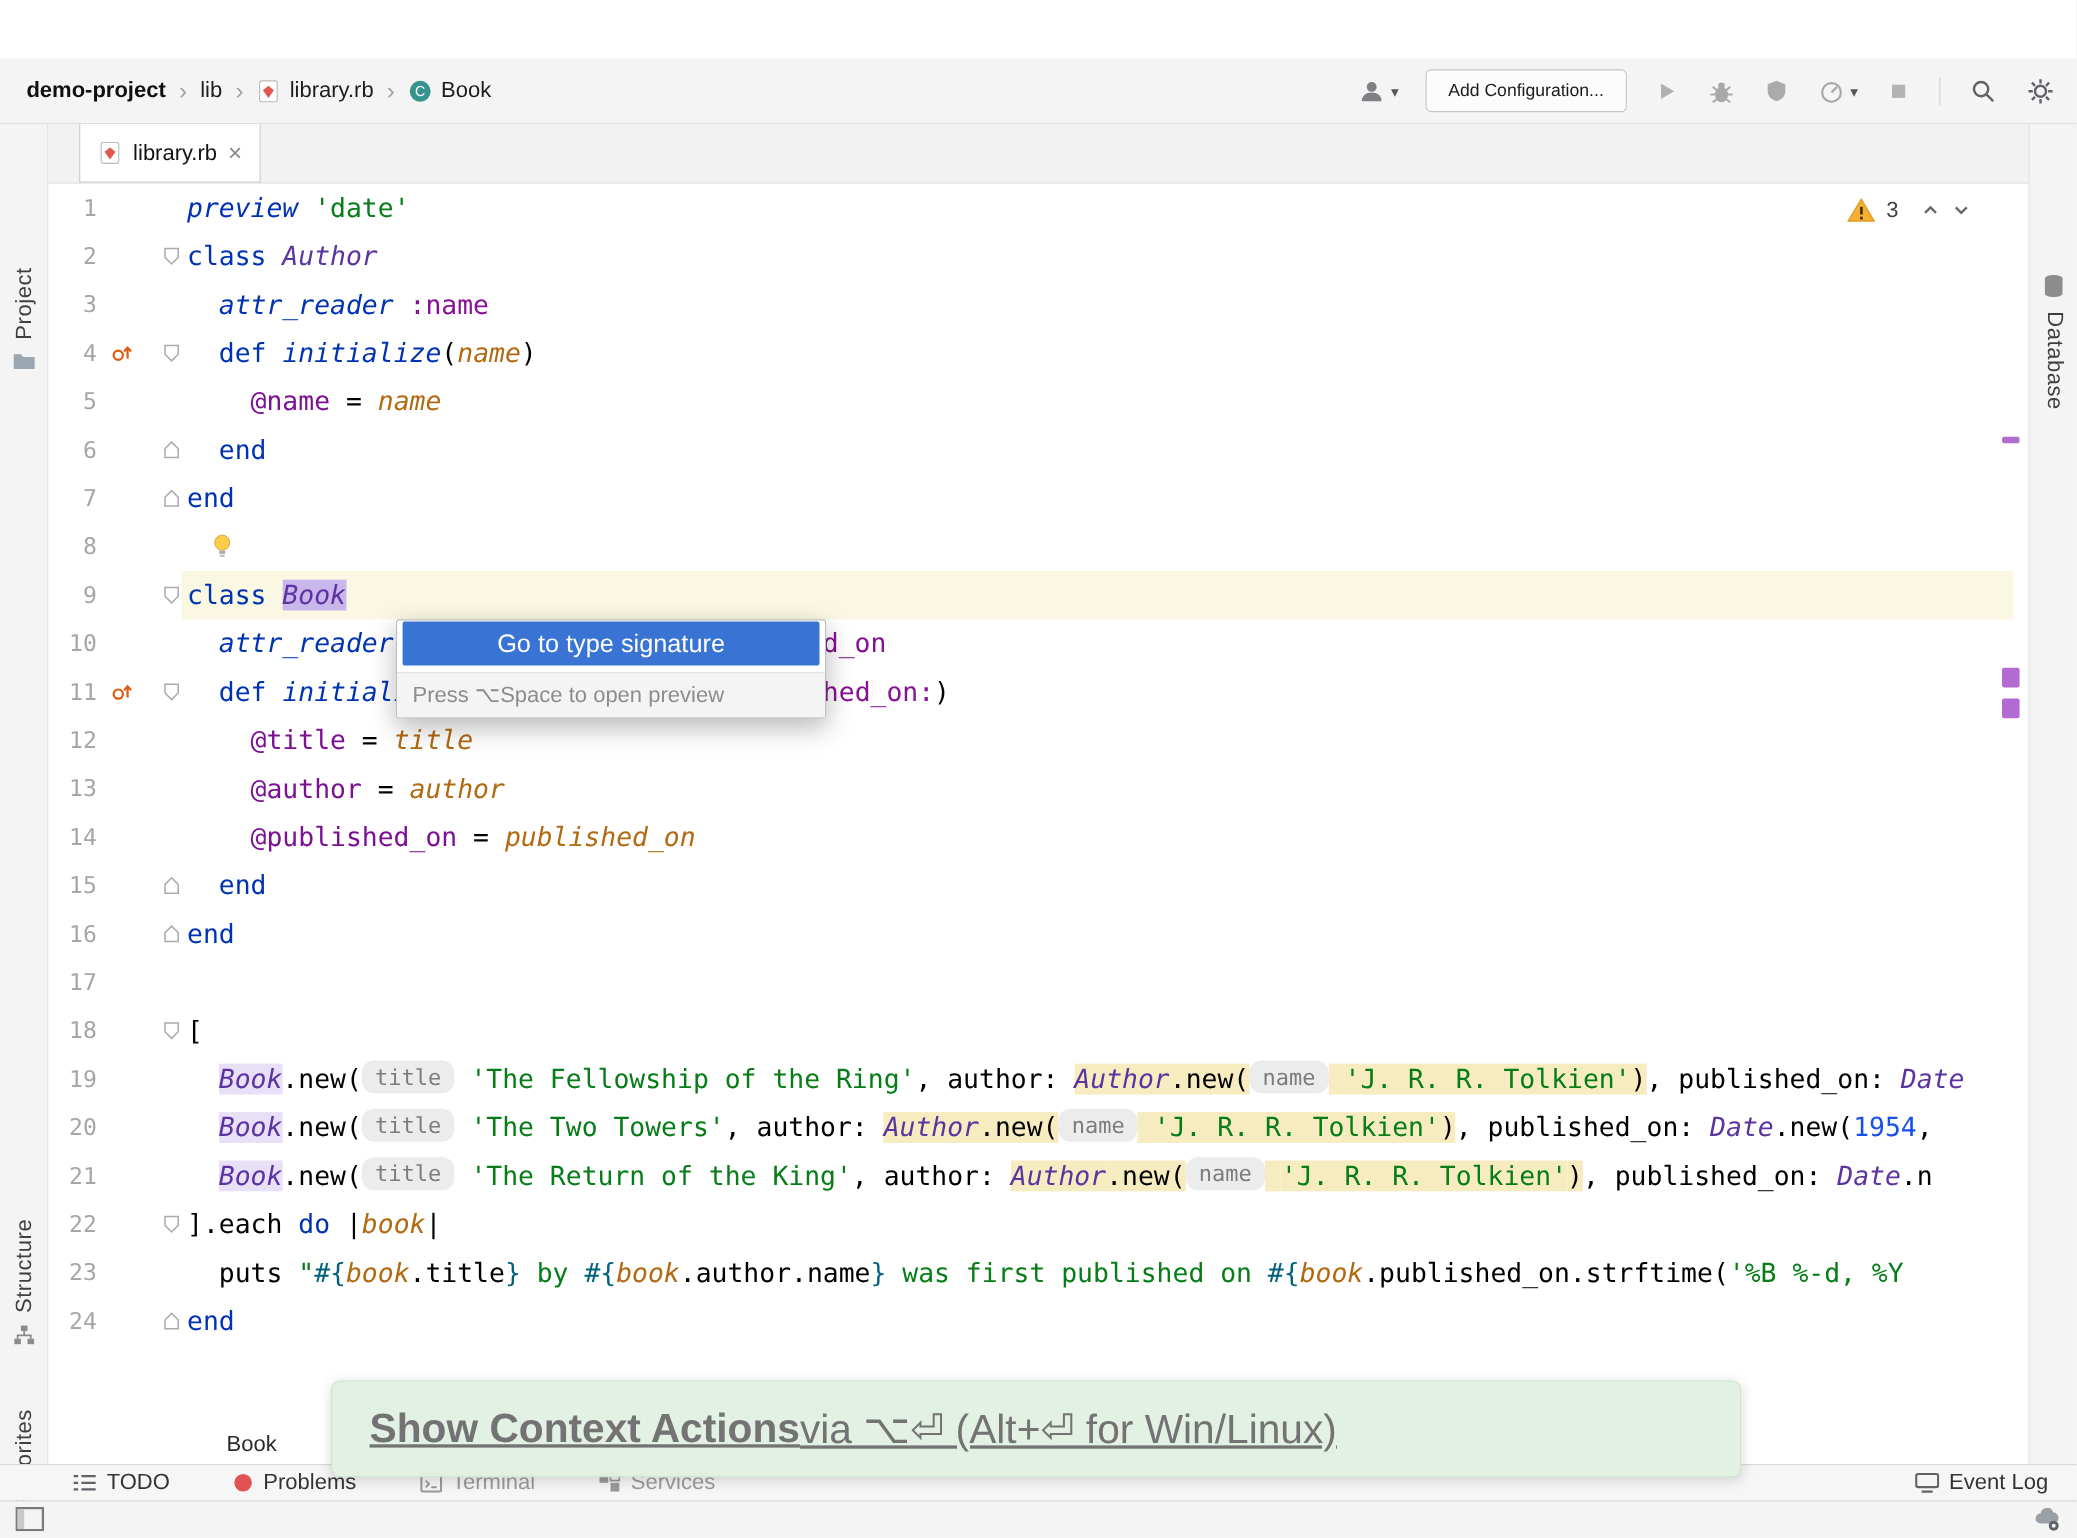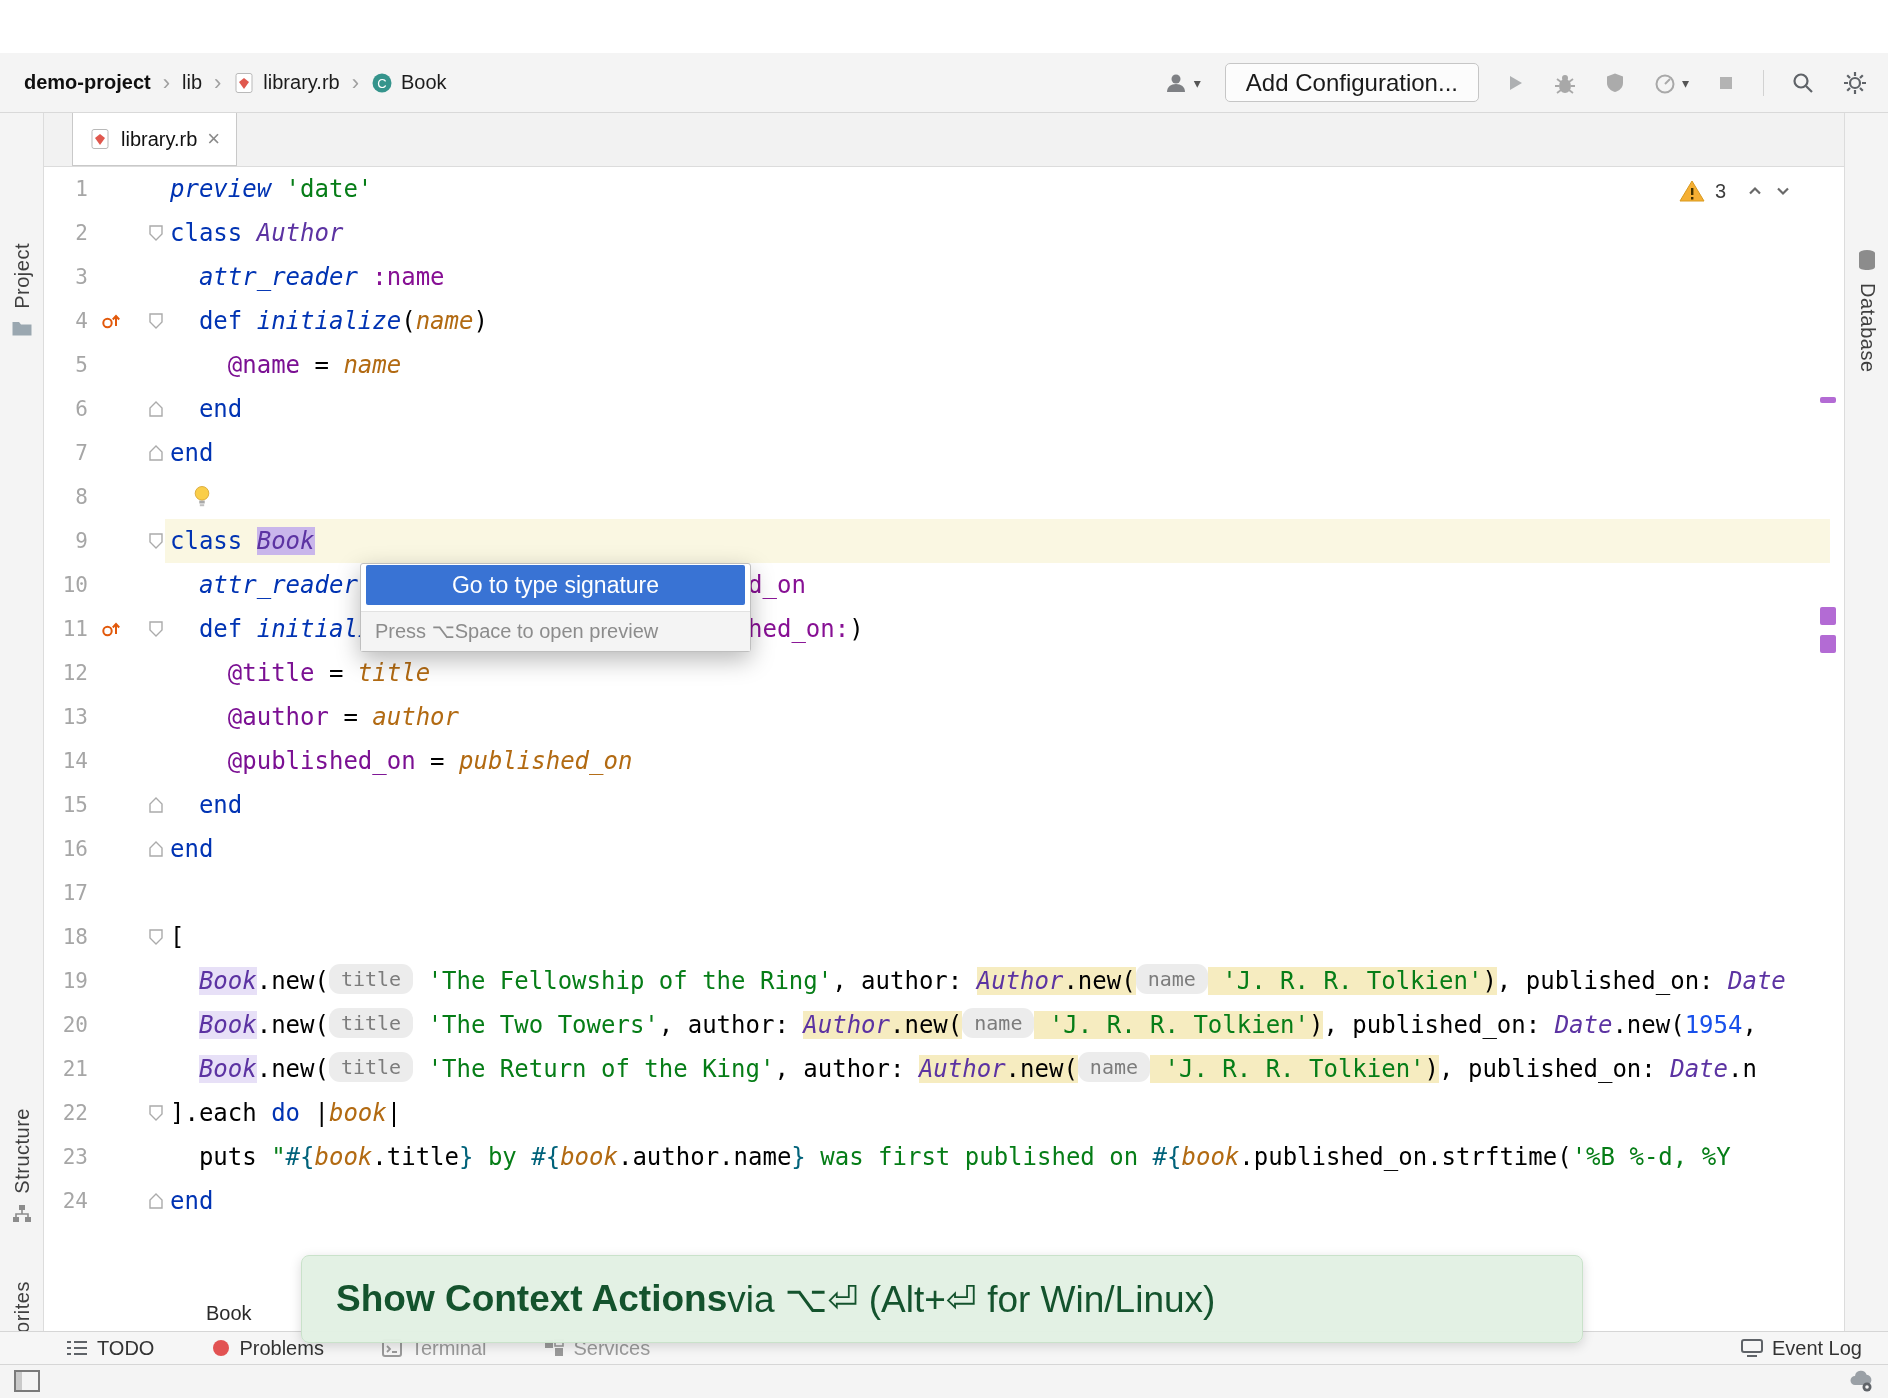--- a/index.html
+++ b/index.html
@@ -17,21 +17,21 @@
   .navbar{position:absolute;left:0;top:53px;width:1888px;height:60px;background:#f4f4f4;border-bottom:1px solid #d9d9d9;box-sizing:border-box;}
   .crumbs{position:absolute;left:24px;top:0;height:59px;display:flex;align-items:center;font-size:20px;}
   .crumb{color:#1c1c1c;}
   .crumb.bold{font-weight:700;color:#0f0f0f;}
   .csep{color:#a0a0a0;padding:0 12px;font-size:22px;}
   .cicon{margin-right:8px;}
   .crumb-item{display:flex;align-items:center;}
   .nav-right{position:absolute;right:20px;top:0;height:59px;display:flex;align-items:center;gap:24px;}
   .usergrp{display:flex;align-items:center;gap:5px;}
   .caret{font-size:14px;color:#555;}
-  .addcfg{height:37px;padding:0 20px;background:#fcfcfc;border:1px solid #c6c6c6;border-radius:5px;font-size:24px;color:#1a1a1a;display:flex;align-items:center;}
+  .addcfg{height:37px;padding:0 20px;background:#fcfcfc;border:1px solid #c6c6c6;border-radius:5px;font-size:16px;color:#1a1a1a;display:flex;align-items:center;}
   .nav-icons{display:flex;align-items:center;gap:26px;}
   .vsep{width:1px;height:26px;background:#d2d2d2;}
 
   
   .stripe{position:absolute;top:113px;width:44px;height:1218px;background:#f4f4f4;box-sizing:border-box;}
   .stripe.left{left:0;border-right:1px solid #dcdcdc;}
   .stripe.right{right:0;border-left:1px solid #dcdcdc;}
   .sgroup{position:absolute;left:0;width:44px;display:flex;flex-direction:column;align-items:center;gap:10px;}
   .vlabel{font-size:20px;color:#3f3f3f;letter-spacing:.5px;writing-mode:vertical-rl;}
   .vlabel.up{transform:rotate(180deg);}
@@ -83,21 +83,21 @@
   .btoolbar{position:absolute;left:0;top:1331px;width:1888px;height:33px;background:#f6f6f6;border-top:1px solid #d6d6d6;box-sizing:border-box;}
   .bt-left{position:absolute;left:66px;top:0;height:32px;display:flex;align-items:center;gap:58px;}
   .bt-right{position:absolute;right:26px;top:0;height:32px;display:flex;align-items:center;}
   .bt-item{display:flex;align-items:center;gap:9px;font-size:20px;color:#333;}
   .bt-item.dim{color:#9a9a9a;}
   .statusbar{position:absolute;left:0;top:1364px;width:1888px;height:34px;background:#f4f4f4;border-top:1px solid #d6d6d6;box-sizing:border-box;}
   .sb-left{position:absolute;left:14px;top:5px;}
   .sb-right{position:absolute;right:14px;top:4px;}
 
   
-  .ctx-tip{position:absolute;left:301px;top:1255px;width:1282px;height:88px;background:rgba(226,241,227,.97);border:1px solid #c9e2ca;border-radius:8px;box-shadow:0 3px 12px rgba(0,0,0,.15);display:flex;align-items:center;padding-left:34px;font-size:37px;color:#14532d;z-index:60;box-sizing:border-box;}
+  .ctx-tip{position:absolute;left:301px;top:1255px;width:1282px;height:88px;background:rgba(226,241,227,.97);border:1px solid #c9e2ca;border-radius:8px;box-shadow:0 3px 12px rgba(0,0,0,.15);display:flex;align-items:center;padding-left:34px;font-size:37px;color:#737373;z-index:60;box-sizing:border-box;text-decoration:underline;}
   .ctx-tip .b{font-weight:700;}
 </style>
 </head>
 <body>
 
 <div class="app">
 
 
   <div class="navbar">
     <div class="crumbs">

